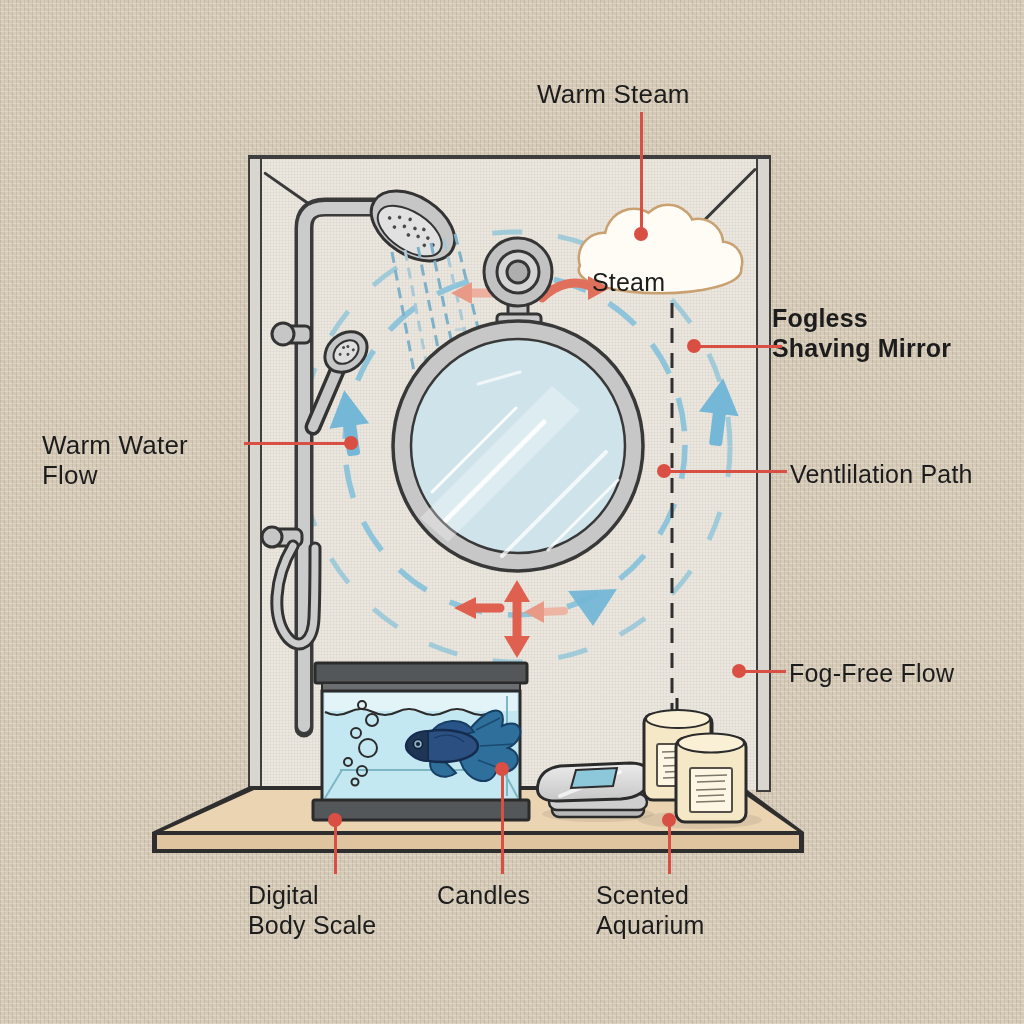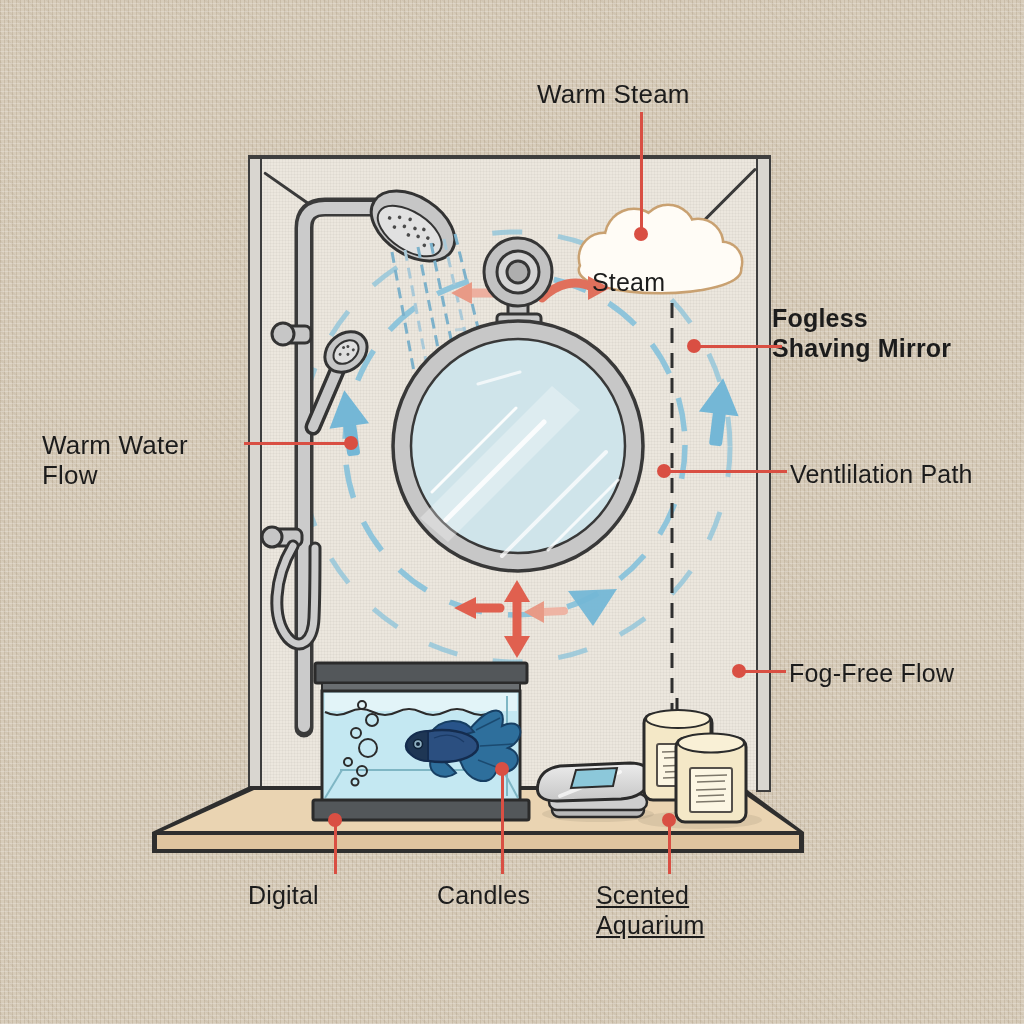--- a/index.html
+++ b/index.html
@@ -292,28 +292,29 @@
   <div class="abs lbl ctr" style="left:42px;top:430px;width:200px;font-size:26px;">Warm Water Flow</div>
   <div class="abs leader" style="left:244px;top:442px;width:106px;height:3px;"></div>
   <div class="abs dot" style="left:344px;top:436px;"></div>
 
   <div class="abs lbl" style="left:789px;top:658px;">Fog-Free Flow</div>
   <div class="abs leader" style="left:744px;top:670px;width:42px;height:3px;"></div>
   <div class="abs dot" style="left:732px;top:664px;"></div>
 
   <div class="abs lbl ctr" style="left:248px;top:880px;width:160px;">
     <div>Digital</div>
+    <div>Body Scale</div>
   </div>
   <div class="abs leader" style="left:334px;top:824px;width:3px;height:50px;"></div>
   <div class="abs dot" style="left:328px;top:813px;"></div>
 
   <div class="abs lbl ctr" style="left:437px;top:880px;width:160px;">Candles</div>
   <div class="abs leader" style="left:501px;top:773px;width:3px;height:101px;"></div>
   <div class="abs dot" style="left:495px;top:762px;"></div>
 
-  <div class="abs lbl ctr" style="left:596px;top:880px;width:160px;text-decoration:underline;">
+  <div class="abs lbl ctr" style="left:596px;top:880px;width:160px;">
     <div>Scented</div>
     <div>Aquarium</div>
   </div>
   <div class="abs leader" style="left:668px;top:824px;width:3px;height:50px;"></div>
   <div class="abs dot" style="left:662px;top:813px;"></div>
 
 </div>
 
 </body></html>

